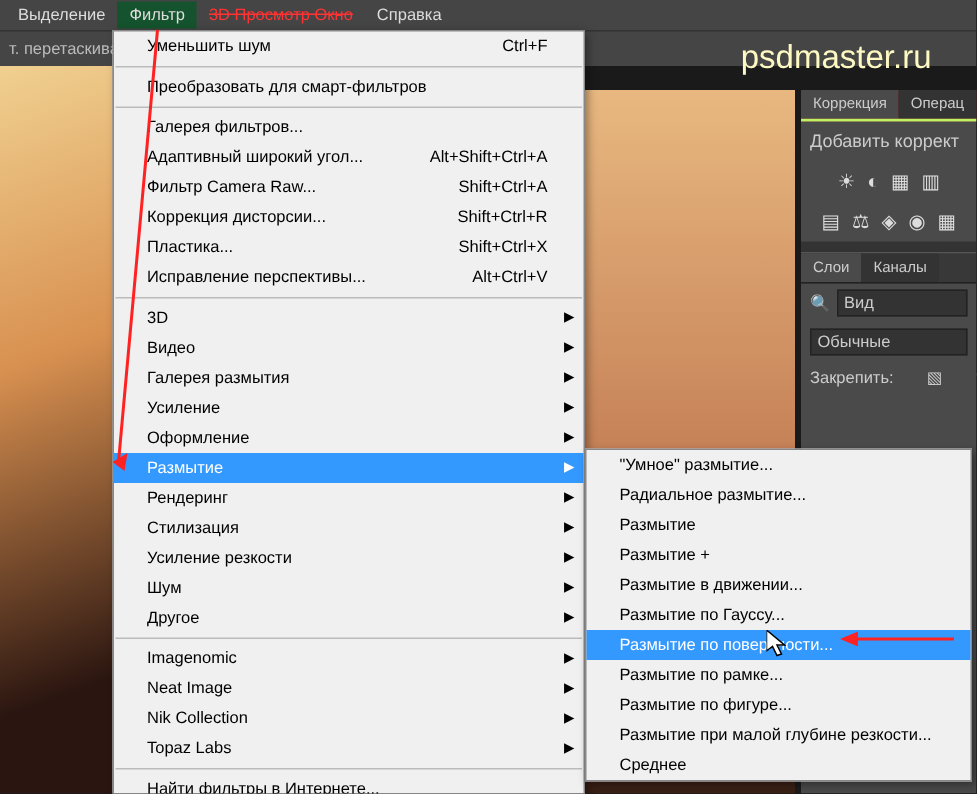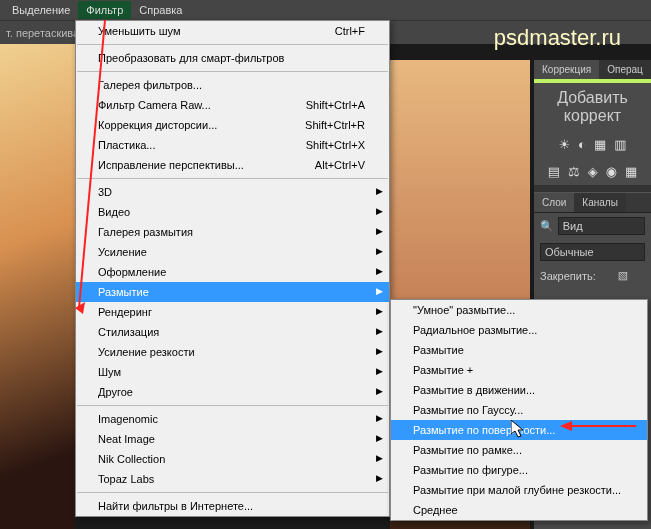--- a/index.html
+++ b/index.html
@@ -11,24 +11,24 @@
   .red-strike { color: #ff3333; text-decoration: line-through; }
   
   .optbar { background: #454545; height: 24px; display: flex; align-items: center; padding: 0 6px; color: #bbb; border-top: 1px solid #333; }
   
   .canvas-area { position: absolute; top: 44px; left: 0; width: 75px; height: 485px; background: linear-gradient(160deg, #f0d090 0%, #d89050 40%, #2a1510 85%); }
   
   .watermark { position: absolute; top: 25px; right: 30px; color: #fef9c3; font-size: 22px; font-family: Arial; }
   .canvas-strip { position: absolute; top: 60px; left: 390px; width: 140px; height: 469px; background: linear-gradient(180deg, #e8b880 0%, #c07850 60%, #3a2015 95%); }
   
   .right-panels { position: absolute; top: 60px; right: 0; width: 117px; height: 469px; background: #4a4a4a; color: #ccc; }
-  .panel-tabs { display: flex; border-bottom: 4px solid #bef264; background: #7f1d1d; }
+  .panel-tabs { display: flex; border-bottom: 2px solid #bef264; background: #7f1d1d; }
   .panel-tab { padding: 4px 8px; font-size: 10px; background: #333; }
   .panel-tab.active { background: #4a4a4a; }
-  .panel-body { padding: 6px; font-size: 16px; text-align: center; }
+  .panel-body { padding: 6px; font-size: 12px; }
   .icon-row { display: flex; gap: 8px; padding: 6px; justify-content: center; color: #ddd; }
   .icon-row span { font-size: 13px; }
   .panel-sep { height: 8px; background: #333; border-bottom: 1px solid #555; }
   .layers-hdr { display: flex; border-bottom: 1px solid #222; background: #383838; }
   .view-row { padding: 4px 6px; display: flex; align-items: center; gap: 4px; }
   .view-box { flex: 1; background: #333; padding: 2px 4px; border: 1px solid #222; }
   .lock-row { display: flex; align-items: center; gap: 22px; padding: 4px 6px; font-size: 10px; }
   
   
   .menu { position: absolute; background: #f0f0f0; border: 1px solid #888; box-shadow: 2px 2px 6px rgba(0,0,0,0.4); color: #000; }
@@ -45,20 +45,21 @@
   
   .red-arrow-line { position: absolute; pointer-events: none; }
   .cursor { position: absolute; top: 420px; left: 511px; font-size: 16px; color: #000; pointer-events: none; }
 </style>
 </head>
 <body>
 
 <div class="menubar">
   <div class="menubar-item">Выделение</div>
   <div class="menubar-item active">Фильтр</div>
+  <div class="menubar-item"><span class="red-strike">3D     Просмотр     Окно</span></div>
   <div class="menubar-item">Справка</div>
 </div>
 
 <div class="optbar">
   <span>т. перетаскива</span>
 </div>
 
 <div class="canvas-area"></div>
 <div class="canvas-strip"></div>
 <div class="watermark">psdmaster.ru</div>
@@ -106,20 +107,24 @@
       <span class="lbl">Уменьшить шум</span>
       <span class="sc">Ctrl+F</span>
     </div>
     <div class="sep"></div>
     <div class="mi">
       <span class="lbl">Преобразовать для смарт-фильтров</span>
     </div>
     <div class="sep"></div>
     <div class="mi">
       <span class="lbl">Галерея фильтров...</span>
+    </div>
+    <div class="mi">
+      <span class="lbl">Адаптивный широкий угол...</span>
+      <span class="sc">Alt+Shift+Ctrl+A</span>
     </div>
     <div class="mi">
       <span class="lbl">Фильтр Camera Raw...</span>
       <span class="sc">Shift+Ctrl+A</span>
     </div>
     <div class="mi">
       <span class="lbl">Коррекция дисторсии...</span>
       <span class="sc">Shift+Ctrl+R</span>
     </div>
     <div class="mi">

